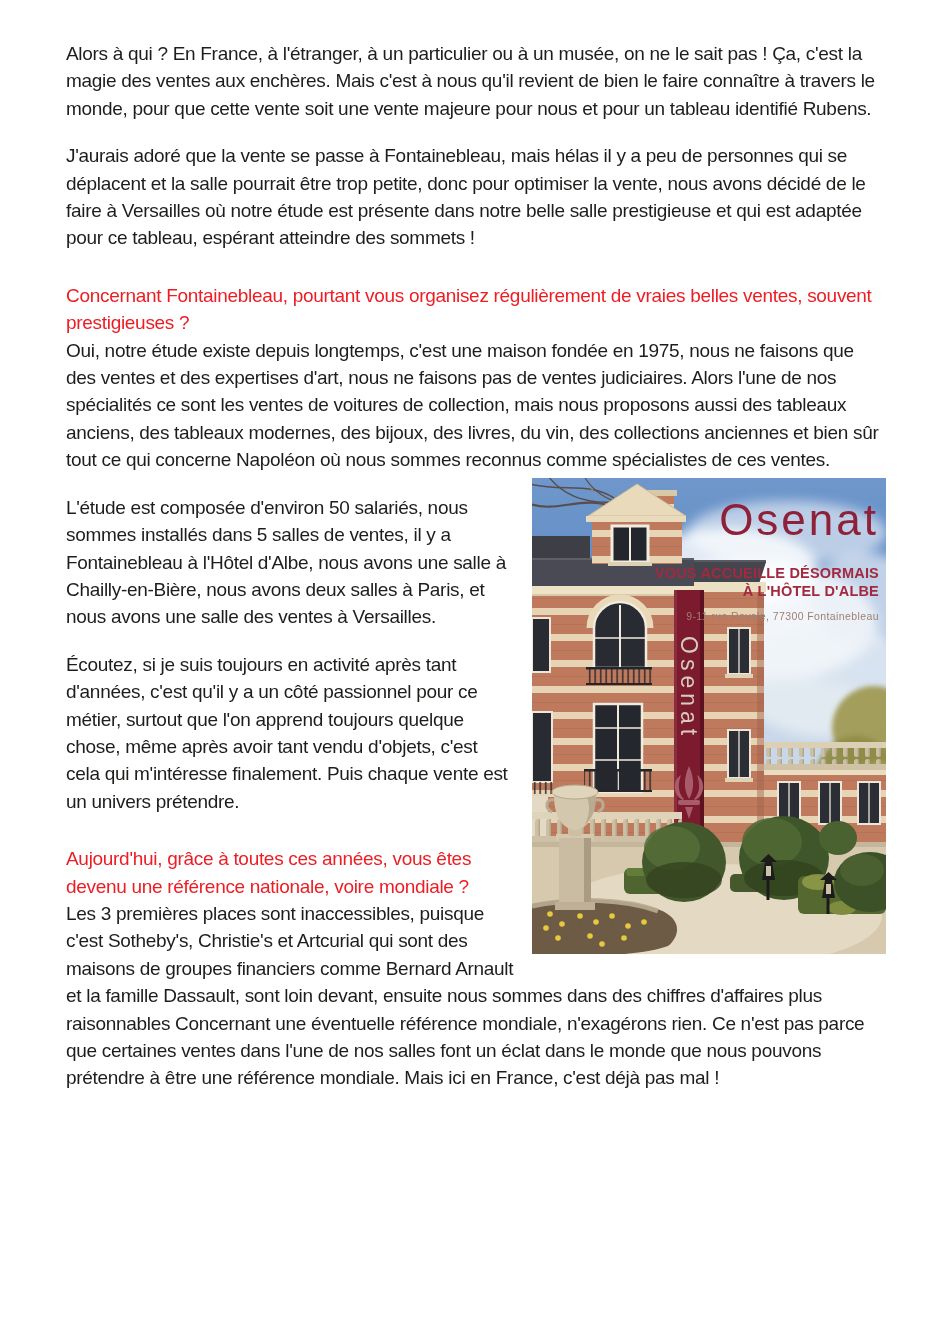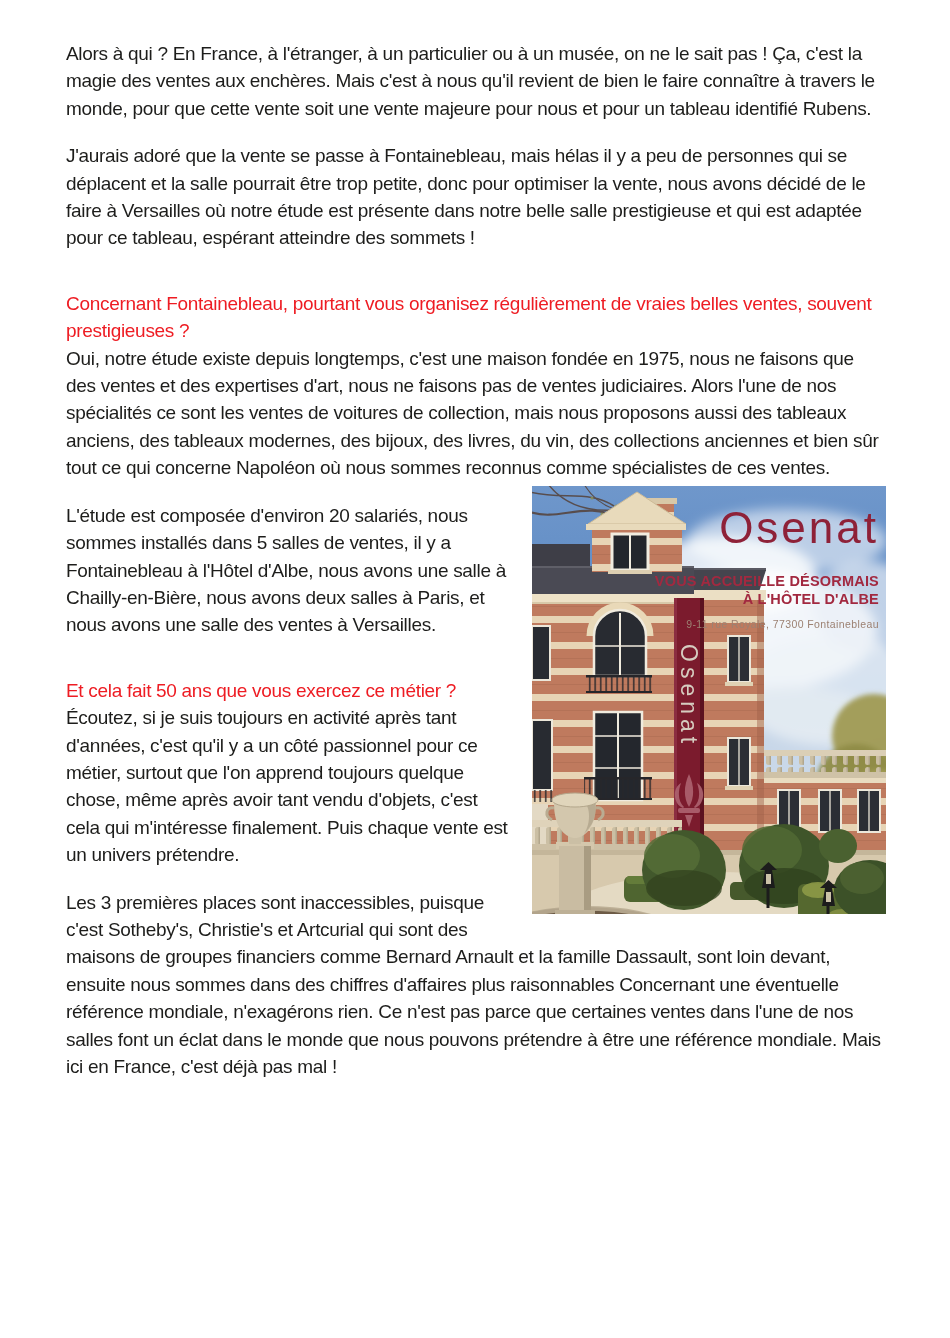--- a/index.html
+++ b/index.html
@@ -6,24 +6,24 @@
   body{
     width:950px;height:1338px;overflow:hidden;background:#ffffff;
     font-family:"Liberation Sans", sans-serif;
   }
   .page{
     box-sizing:border-box;width:950px;height:1338px;
     padding:40px 64px 12px 66px;
     font-size:19px;line-height:27.4px;letter-spacing:-0.3px;color:#1d1d1b;
   }
   .para{margin:0 0 20px 0;}
-  .question{color:#ee1c23;margin:38px 0 0 0;}
+  .question{color:#ee1c23;margin:30px 0 0 0;}
   .photo{
     float:right;position:relative;
-    width:354px;height:428px;
+    width:354px;height:476px;
     margin:-16px 0 14px 18px;padding:0;
     overflow:hidden;background:#6f97cb;
   }
   .photo svg{display:block;}
   .ph-logo{
     position:absolute;top:20px;right:7px;
     font-size:44px;line-height:44px;letter-spacing:3px;color:#8e2138;
   }
   .ph-headline{
     position:absolute;top:86px;right:7px;text-align:right;
@@ -277,21 +277,21 @@
       </svg>
 
       <div class="ph-logo">Osenat</div>
       <div class="ph-headline">
         <div>VOUS ACCUEILLE DÉSORMAIS</div>
         <div>À L'HÔTEL D'ALBE</div>
       </div>
       <div class="ph-address">9-11 rue Royale, 77300 Fontainebleau</div>
       <div class="ph-banner-text">Osenat</div>
     </figure>
-    <span>L'étude est composée d'environ 20 salariés, nous sommes installés dans 5 salles de ventes, il y a Fontainebleau à l'Hôtel d'Albe, nous avons une salle à Chailly-en-Bière, nous avons deux salles à Paris, et nous avons une salle des ventes à Versailles.</span>
+    <span>L'étude est composée d'environ 50 salariés, nous sommes installés dans 5 salles de ventes, il y a Fontainebleau à l'Hôtel d'Albe, nous avons une salle à Chailly-en-Bière, nous avons deux salles à Paris, et nous avons une salle des ventes à Versailles.</span>
   </div>
 
-  <p class="question">Et cela fait 50 ans que vous exercez ce métier ?</p>
   <p class="para">Écoutez, si je suis toujours en activité après tant d'années, c'est qu'il y a un côté passionnel pour ce métier, surtout que l'on apprend toujours quelque chose, même après avoir tant vendu d'objets, c'est cela qui m'intéresse finalement. Puis chaque vente est un univers prétendre.</p>
 
+  <p class="question">Aujourd'hui, grâce à toutes ces années, vous êtes devenu une référence nationale, voire mondiale ?</p>
   <p class="para">Les 3 premières places sont inaccessibles, puisque c'est Sotheby's, Christie's et Artcurial qui sont des maisons de groupes financiers comme Bernard Arnault et la famille Dassault, sont loin devant, ensuite nous sommes dans des chiffres d'affaires plus raisonnables Concernant une éventuelle référence mondiale, n'exagérons rien.  Ce n'est pas parce que certaines ventes dans l'une de nos salles font un éclat dans le monde que nous pouvons prétendre à être une référence mondiale. Mais ici en France, c'est déjà pas mal !</p>
 
 </div>
 
 </body></html>

